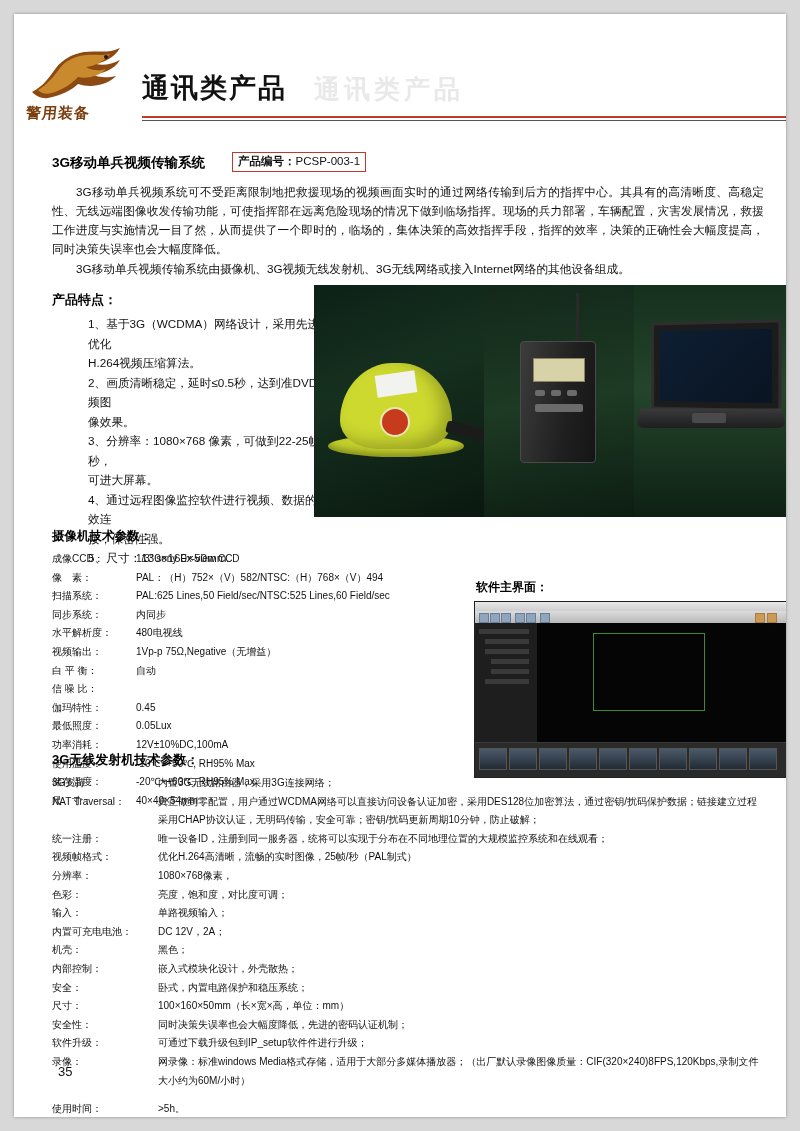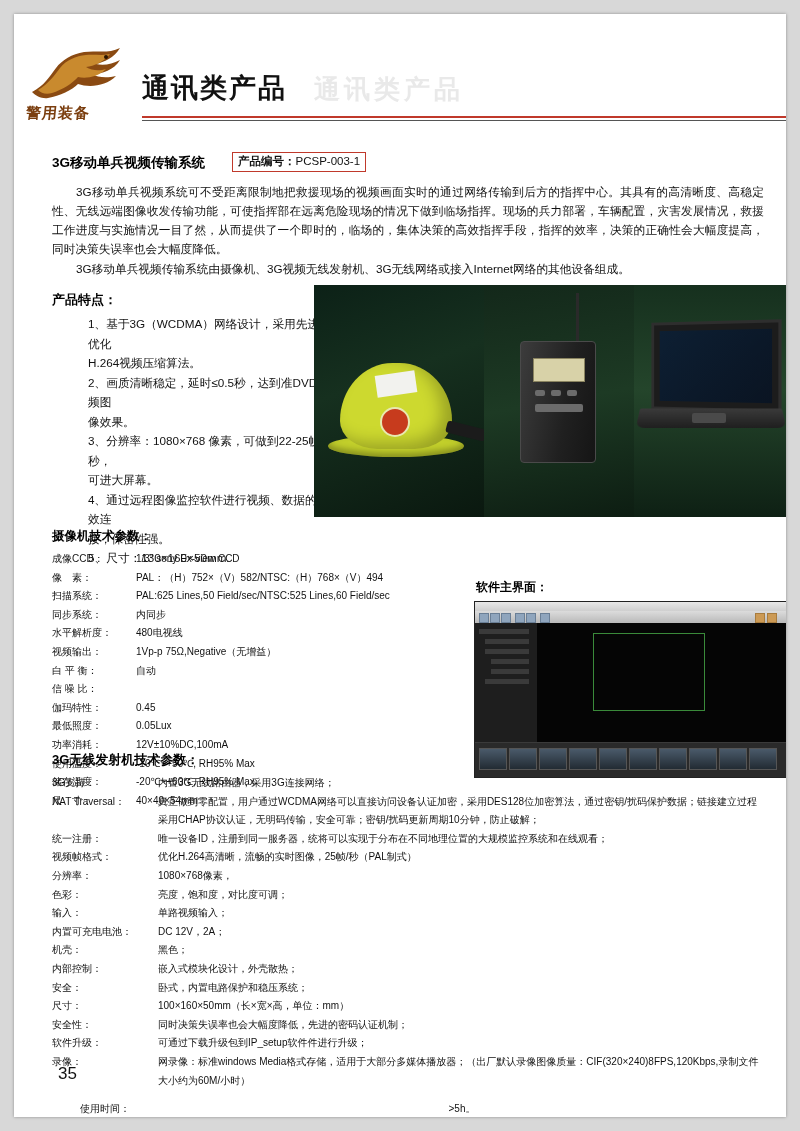--- a/index.html
+++ b/index.html
@@ -327,21 +327,21 @@
     font-size: 12px;
     font-weight: bold;
     color: #000;
   }
 
   
   .pageno {
     position: absolute;
     left: 44px;
     top: 1050px;
-    font-size: 17px;
+    font-size: 13px;
     color: #111;
   }
 </style>
 </head>
 <body>
 
 <div class="page">
 
   <div class="header">
 
@@ -572,21 +572,21 @@
         <span class="v">同时决策失误率也会大幅度降低，先进的密码认证机制；</span>
       </div>
     <div class="row">
         <span class="k" style="width:106px">软件升级：</span>
         <span class="v">可通过下载升级包到IP_setup软件件进行升级；</span>
       </div>
     <div class="row">
         <span class="k" style="width:106px">录像：</span>
         <span class="v">网录像：标准windows Media格式存储，适用于大部分多媒体播放器；（出厂默认录像图像质量：CIF(320×240)8FPS,120Kbps,录制文件大小约为60M/小时）</span>
       </div>
-    <div class="row" style="margin-top:10px;text-align:center;">
+    <div class="row" style="margin-top:10px;">
         <span class="k" style="width:106px">使用时间：</span>
         <span class="v">&gt;5h。</span>
       </div>
   </div>
 
   <div class="pageno">35</div>
 
 </div>
 
 </body></html>

